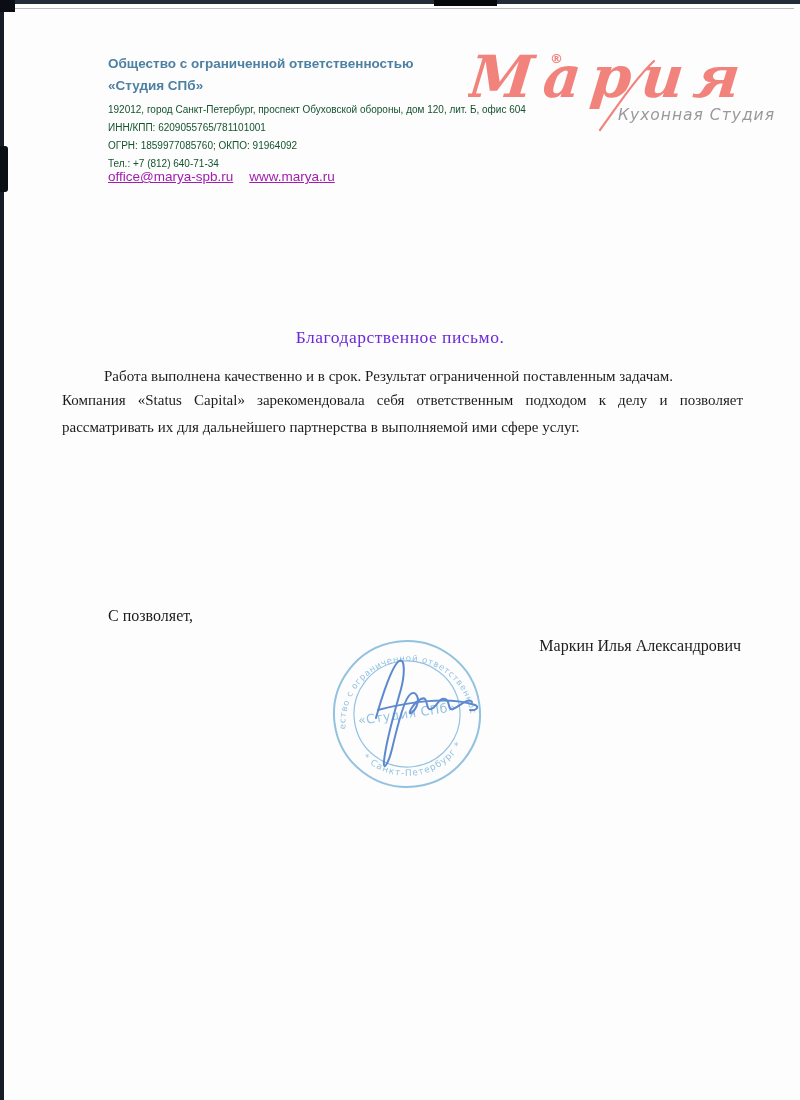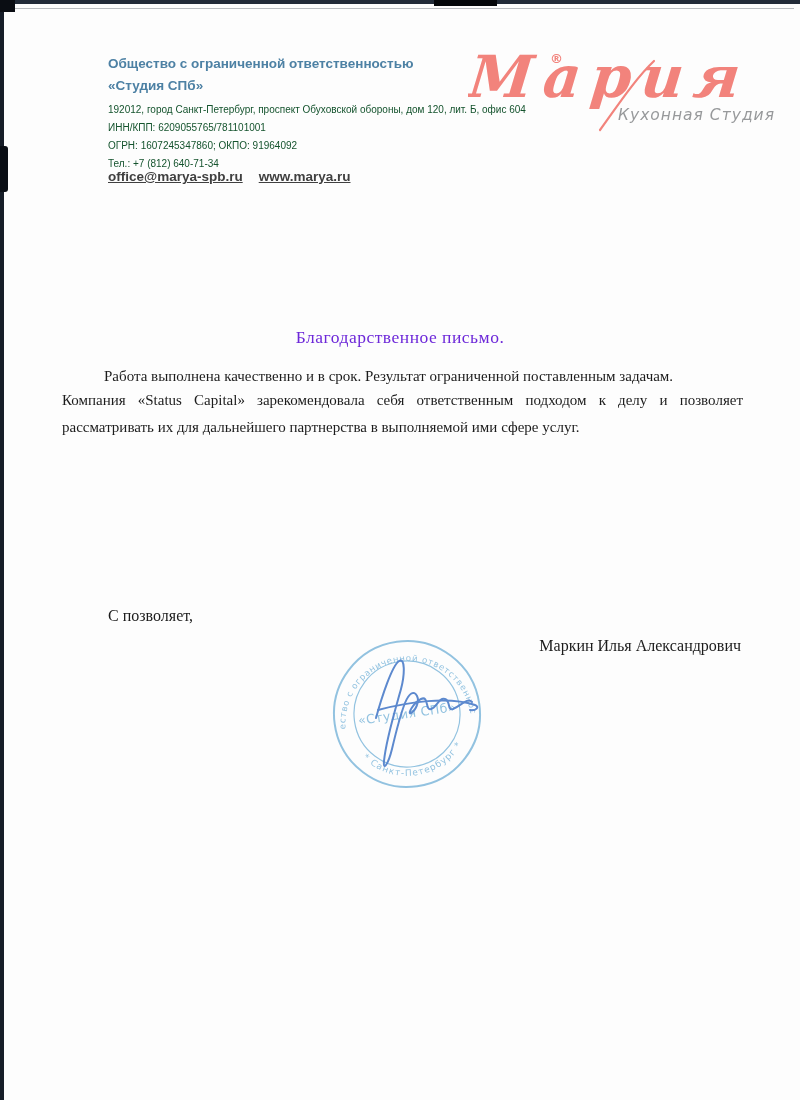--- a/index.html
+++ b/index.html
@@ -29,21 +29,21 @@
   }
   .address-block {
     position:absolute; left:108px; top:101px;
     color:#14532d; font-size:10px; line-height:18px; white-space:nowrap;
   }
   .links-line {
     position:absolute; left:108px; top:169px;
     font-size:13.5px;
   }
   .links-line a {
-    color:#404040; text-decoration:underline; margin-right:16px; cursor:pointer;font-weight:bold;
+    color:#a21caf; text-decoration:underline; margin-right:16px; cursor:pointer;
   }
 
   .logo-svg { position:absolute; left:468px; top:33px; }
   .brand-text {
     font-family:"DejaVu Serif", serif;
     font-style:italic; font-weight:bold;
     fill:#f2837c; letter-spacing:10px;
   }
   .reg-mark { font-family:"DejaVu Sans", sans-serif; fill:#f2837c; font-weight:bold; }
   .tagline-text {
@@ -106,21 +106,21 @@
   <div class="left-blob"></div>
 
   <div class="company-name">
     <div>Общество с ограниченной ответственностью</div>
     <div>«Студия СПб»</div>
   </div>
 
   <div class="address-block">
     <div>192012, город Санкт-Петербург, проспект Обуховской обороны, дом 120, лит. Б, офис 604</div>
     <div>ИНН/КПП: 6209055765/781101001</div>
-    <div>ОГРН: 1607245347860; ОКПО: 91964092</div>
+    <div>ОГРН: 1859977085760; ОКПО: 91964092</div>
     <div>Тел.: +7 (812) 640-71-34</div>
   </div>
 
   <div class="links-line">
     <a>office@marya-spb.ru</a><a>www.marya.ru</a>
   </div>
 
   <svg class="logo-svg" width="310" height="100" viewBox="0 0 310 100">
     <text class="brand-text" x="6" y="64" font-size="58" transform="skewX(-6)">Мария</text>
     <text class="reg-mark" x="82" y="30" font-size="13">®</text>

